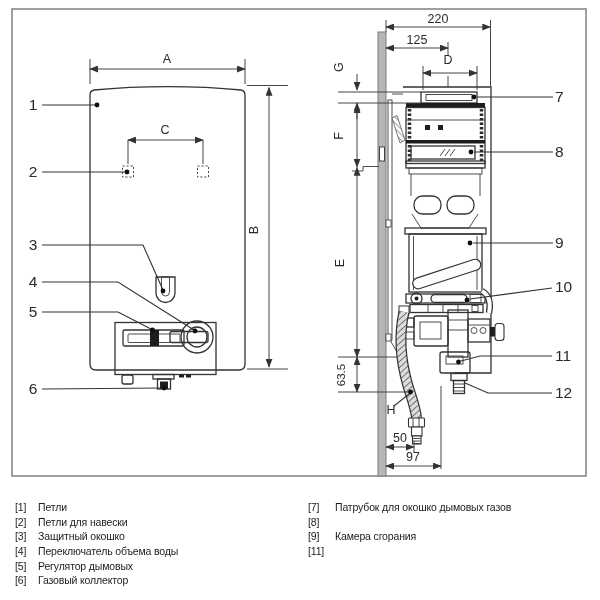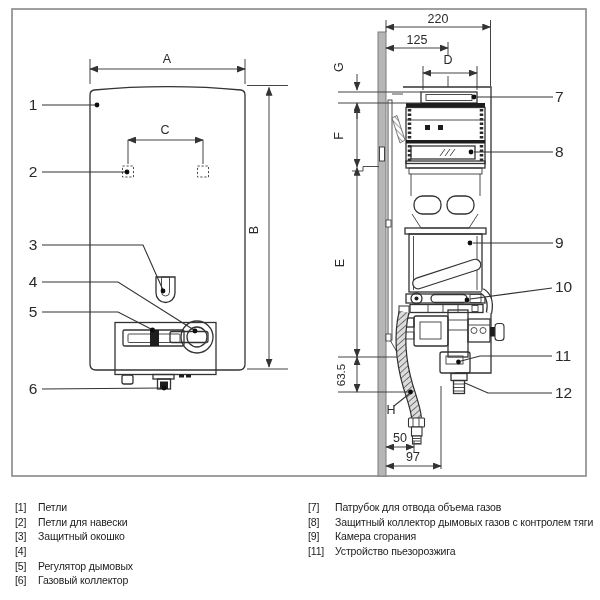--- a/index.html
+++ b/index.html
@@ -334,43 +334,42 @@
     <div class="lrow">
       <span class="lnum">[2]</span>
       <span class="llbl">Петли для навески</span>
     </div>
     <div class="lrow">
       <span class="lnum">[3]</span>
       <span class="llbl">Защитный окошко</span>
     </div>
     <div class="lrow">
       <span class="lnum">[4]</span>
+      <span class="llbl">Переключатель объема воды</span>
     </div>
     <div class="lrow">
       <span class="lnum">[5]</span>
       <span class="llbl">Регулятор дымовых</span>
     </div>
     <div class="lrow">
       <span class="lnum">[6]</span>
       <span class="llbl">Газовый коллектор</span>
     </div>
   </div>
 
   <div class="legend-col col-r" style="left:308px">
     <div class="lrow">
       <span class="lnum">[7]</span>
-      <span class="llbl">Патрубок для отвода объема газов</span>
+      <span class="llbl">Патрубок для окошко дымовых газов</span>
     </div>
     <div class="lrow">
       <span class="lnum">[8]</span>
-      <span class="llbl">Защитный коллектор дымовых газов с контролем тяги</span>
     </div>
     <div class="lrow">
       <span class="lnum">[9]</span>
       <span class="llbl">Камера сгорания</span>
     </div>
     <div class="lrow">
       <span class="lnum">[11]</span>
-      <span class="llbl">Устройство пьезорозжига</span>
     </div>
   </div>
 
 </div>
 
 </body></html>

